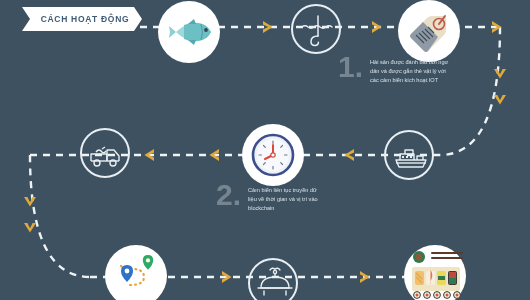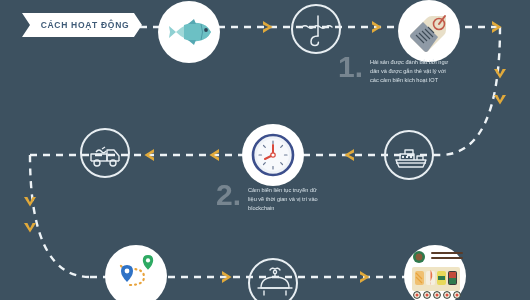--- a/index.html
+++ b/index.html
@@ -7,21 +7,21 @@
     width:530px;height:300px;overflow:hidden;
     background:#3d5160;
     font-family:"Liberation Sans",sans-serif;
     position:relative;
   }
   #stage{position:absolute;inset:0;width:530px;height:300px;}
   #pathsvg{position:absolute;left:0;top:0;width:530px;height:300px;}
 
   
   .banner{
-    position:absolute;left:22px;top:13px;height:24px;
+    position:absolute;left:22px;top:7px;height:24px;
     display:flex;align-items:center;
   }
   .banner-shape{
     position:relative;height:24px;width:120px;
     background:#ffffff;
     clip-path:polygon(0 0,112px 0,120px 12px,112px 24px,0 24px,8px 12px);
     display:flex;align-items:center;justify-content:center;
     box-shadow:0 1px 2px rgba(0,0,0,.25);
   }
   .banner-text{

